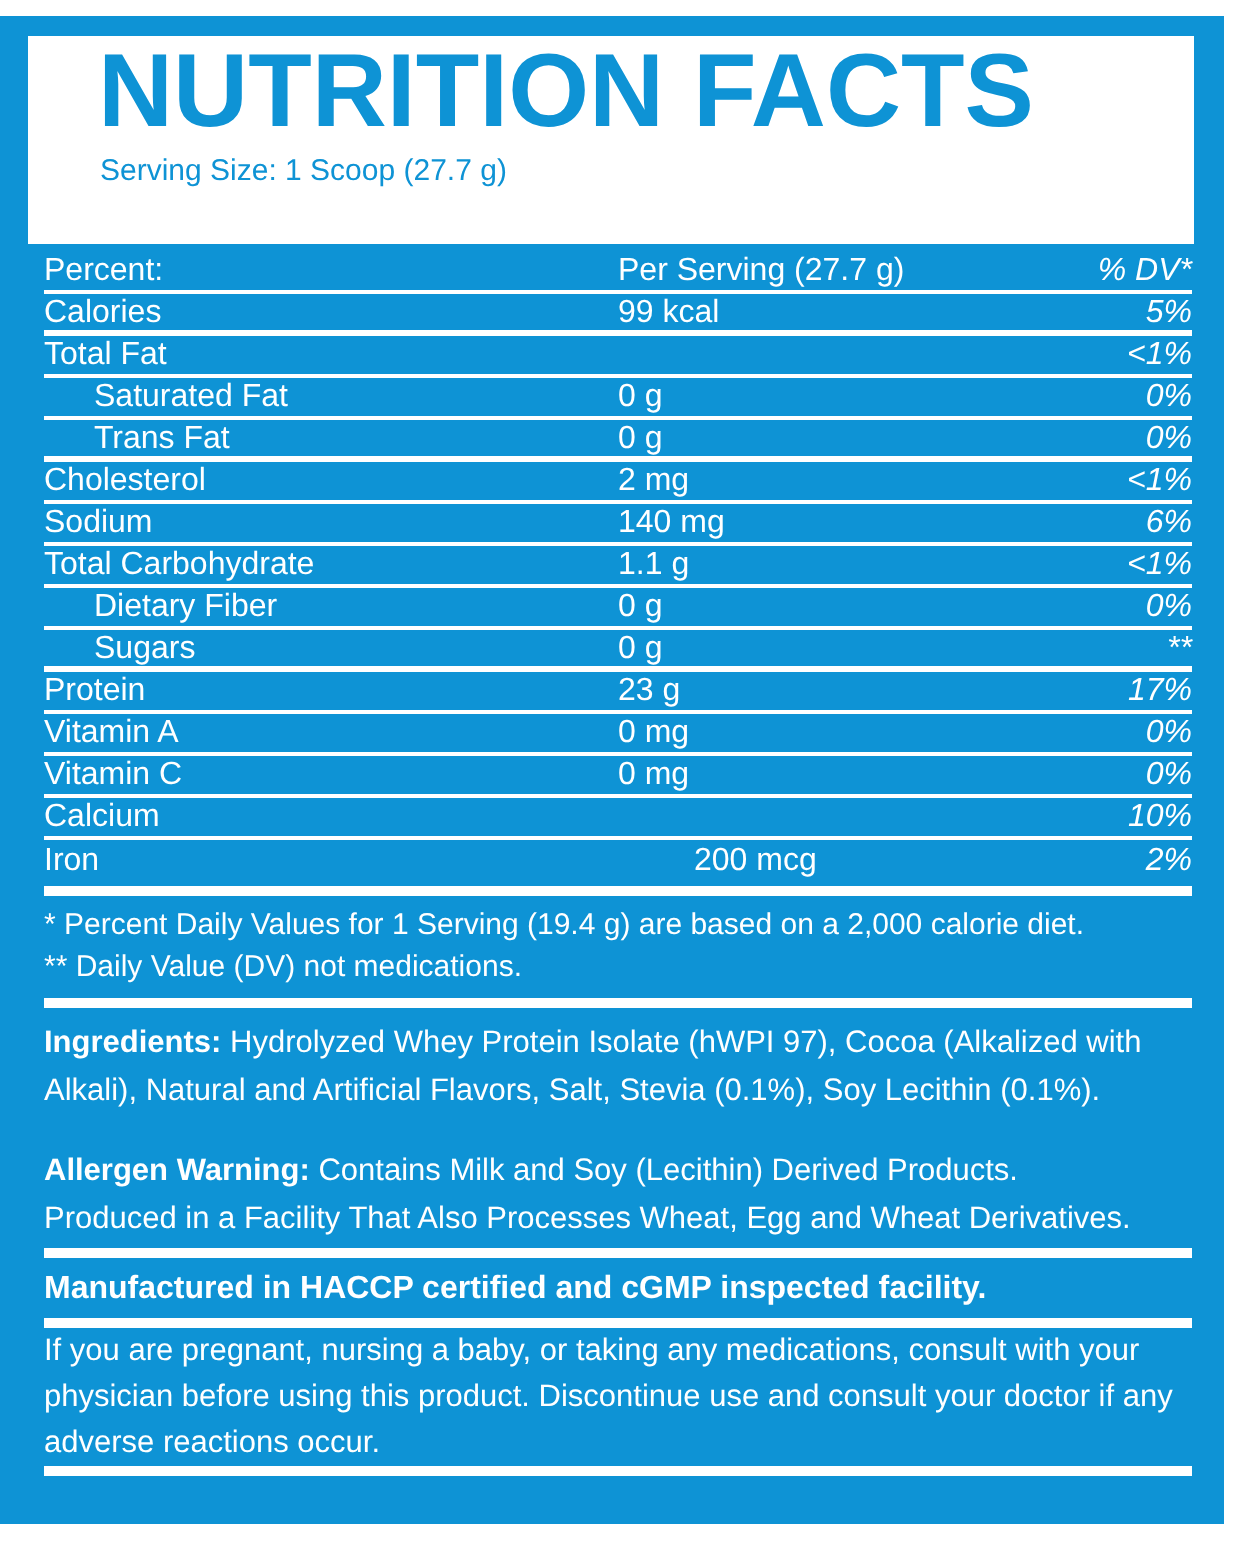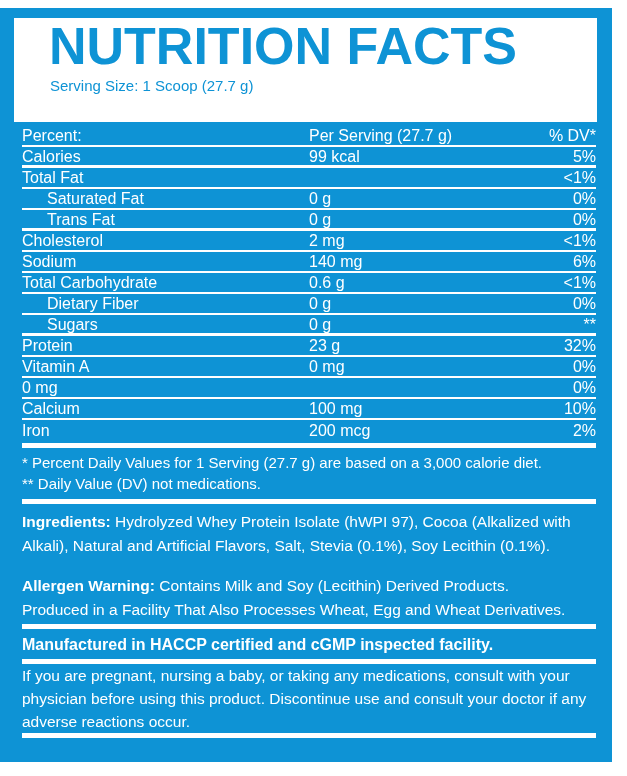--- a/index.html
+++ b/index.html
@@ -24,25 +24,25 @@
     line-height:56px; white-space:nowrap;
   }
   .serving { margin:3px 0 0 36px; font-size:15px; font-weight:normal; }
   
   .ntable { margin:4px 16px 0 22px; }
   .row {
     display:flex; align-items:center; height:21px;
     border-bottom:2px solid #ffffff; font-size:16px; line-height:19px;
   }
   .row.group-end { border-bottom-width:3px; }
-  .row.no-sep { border-bottom:none; }
+  .row.no-sep { border-bottom:none;gap:38px; }
   .c-name { flex:0 0 50%; overflow:hidden; white-space:nowrap; }
   .c-name.indent { padding-left:25px; }
   .c-amt  { flex:0 0 28%; white-space:nowrap; }
-  .c-dv   { flex:1; text-align:right; white-space:nowrap; }
+  .c-dv   { flex:1; text-align:right; white-space:nowrap;font-style:italic; }
   
   .bar { height:5px; background:#ffffff; margin:0 16px 0 22px; }
   .bar.b1 { margin-top:2px; }
   .bar.b2 { margin-top:7px; }
   .bar.b3 { margin-top:2px; }
   .bar.b4 { margin-top:4px; }
   .bar.b5 { margin-top:0px; }
   
   .content-block { margin-left:22px; margin-right:16px; }
   .fn { font-size:15px; line-height:16px; }
@@ -98,63 +98,63 @@
             <span class="c-amt">2 mg</span>
             <span class="c-dv">&lt;1%</span>
           </div>
           <div class="row">
             <span class="c-name">Sodium</span>
             <span class="c-amt">140 mg</span>
             <span class="c-dv">6%</span>
           </div>
           <div class="row">
             <span class="c-name">Total Carbohydrate</span>
-            <span class="c-amt">0.6 g</span>
+            <span class="c-amt">1.1 g</span>
             <span class="c-dv">&lt;1%</span>
           </div>
           <div class="row">
             <span class="c-name indent">Dietary Fiber</span>
             <span class="c-amt">0 g</span>
             <span class="c-dv">0%</span>
           </div>
           <div class="row group-end">
             <span class="c-name indent">Sugars</span>
             <span class="c-amt">0 g</span>
             <span class="c-dv">**</span>
           </div>
           <div class="row">
             <span class="c-name">Protein</span>
             <span class="c-amt">23 g</span>
-            <span class="c-dv">32%</span>
+            <span class="c-dv">17%</span>
           </div>
           <div class="row">
             <span class="c-name">Vitamin A</span>
             <span class="c-amt">0 mg</span>
             <span class="c-dv">0%</span>
           </div>
           <div class="row">
+            <span class="c-name">Vitamin C</span>
             <span class="c-amt">0 mg</span>
             <span class="c-dv">0%</span>
           </div>
           <div class="row">
             <span class="c-name">Calcium</span>
-            <span class="c-amt">100 mg</span>
             <span class="c-dv">10%</span>
           </div>
           <div class="row no-sep">
             <span class="c-name">Iron</span>
             <span class="c-amt">200 mcg</span>
             <span class="c-dv">2%</span>
           </div>
         </div>
     </div>
 
     <div class="bar b1"></div>
 
-    <div class="content-block fn fn1">* Percent Daily Values for 1 Serving (27.7 g) are based on a 3,000 calorie diet.</div>
+    <div class="content-block fn fn1">* Percent Daily Values for 1 Serving (19.4 g) are based on a 2,000 calorie diet.</div>
     <div class="content-block fn fn2">** Daily Value (DV) not medications.</div>
 
     <div class="bar b2"></div>
 
     <p class="content-block para ingredients"><span class="b">Ingredients:</span><span> Hydrolyzed Whey Protein Isolate (hWPI 97), Cocoa (Alkalized with Alkali), Natural and Artificial Flavors, Salt, Stevia (0.1%), Soy Lecithin (0.1%).</span></p>
 
     <p class="content-block para allergen"><span class="b">Allergen Warning:</span><span> Contains Milk and Soy (Lecithin) Derived Products.</span><br><span>Produced in a Facility That Also Processes Wheat, Egg and Wheat Derivatives.</span></p>
 
     <div class="bar b3"></div>
 

